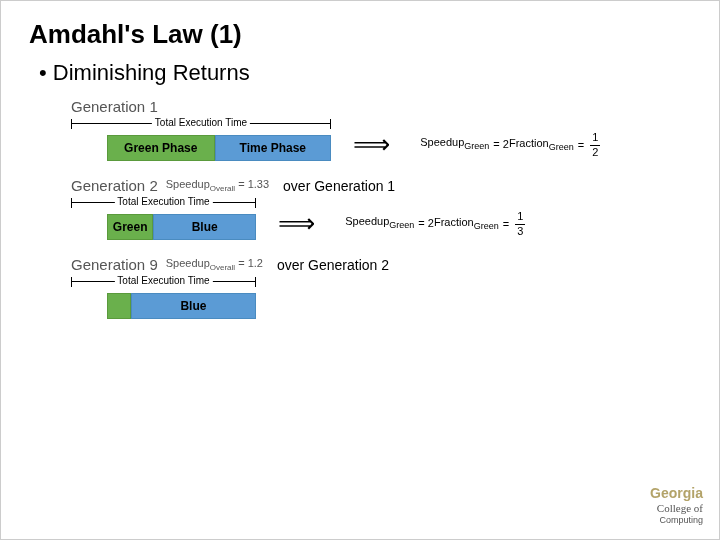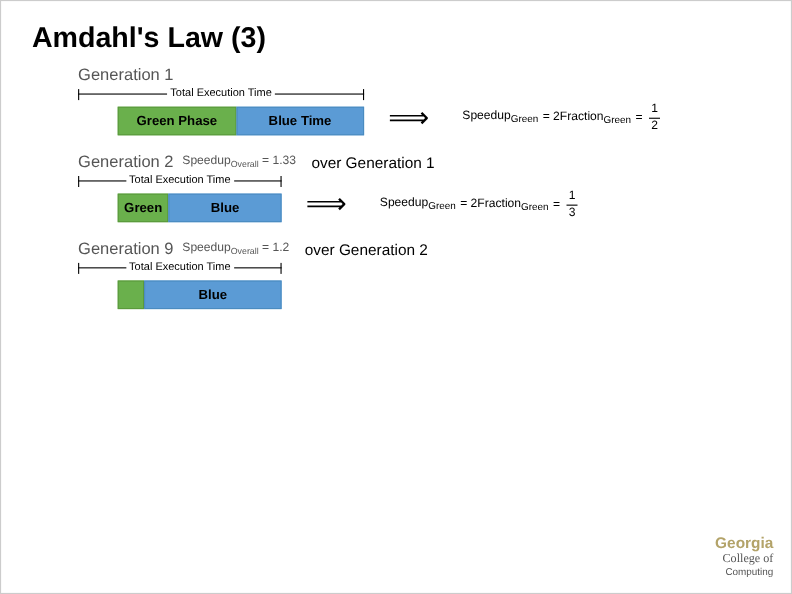--- a/index.html
+++ b/index.html
@@ -195,42 +195,45 @@
     <div class="mosaic-cell" style="background: rgb(232, 160, 32);"></div>
     <div class="mosaic-cell" style="background: rgb(204, 204, 204);"></div>
     <div class="mosaic-cell" style="background: rgb(238, 238, 238);"></div>
     <div class="mosaic-cell" style="background: rgb(204, 204, 204);"></div>
     <div class="mosaic-cell" style="background: rgb(204, 204, 204);"></div>
     <div class="mosaic-cell" style="background: rgb(238, 238, 238);"></div>
     <div class="mosaic-cell" style="background: rgb(238, 238, 238);"></div>
   </div>
 
 <div class="slide">
-  <div class="title">Amdahl's Law (3)</div>
-
+  <div class="title">Amdahl's Law (1)</div>
+
+  <div class="bullet-point">
+    • <span>Diminishing Returns</span>
+  </div>
 
   <div class="content-area">
 
     <div class="gen-section">
       <div class="generation-label">
         <span>Generation 1</span>
       </div>
 
       <div class="gen-row">
         <div style="display:flex; flex-direction:column; width:260px;">
 
           <div style="position:relative; height:16px; margin-bottom:2px;">
             <div style="position:absolute; left:0; right:0; top:6px; height:1px; background:#000;"></div>
             <div style="position:absolute; left:0; top:2px; width:1px; height:10px; background:#000;"></div>
             <div style="position:absolute; right:0; top:2px; width:1px; height:10px; background:#000;"></div>
             <div style="position:absolute; left:50%; transform:translateX(-50%); top:0; font-size:10px; font-family:Arial,sans-serif; background:#fff; padding:0 3px; white-space:nowrap;">Total Execution Time</div>
           </div>
           <div class="bar-row">
             <div class="green-phase" style="width:120px;">Green Phase</div>
-            <div class="blue-phase" style="width:130px;">Blue Time</div>
+            <div class="blue-phase" style="width:130px;">Time Phase</div>
           </div>
         </div>
 
         <div class="arrow-right">⟹</div>
 
         <div class="formulas-right">
           <div class="formula-line">
             <span style="font-size:11px;">Speedup<sub style="font-size:9px;">Green</sub></span>
             <span style="font-size:11px;"> = 2</span>
           </div>

